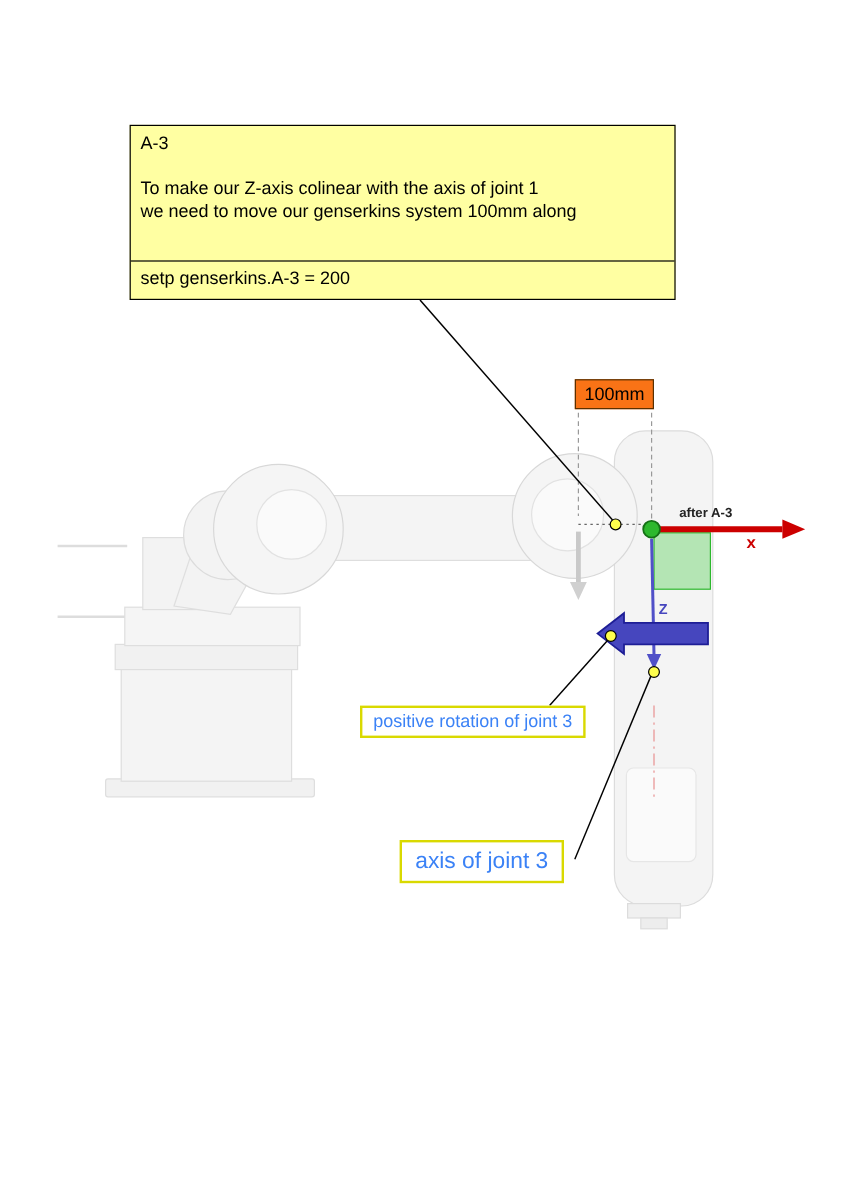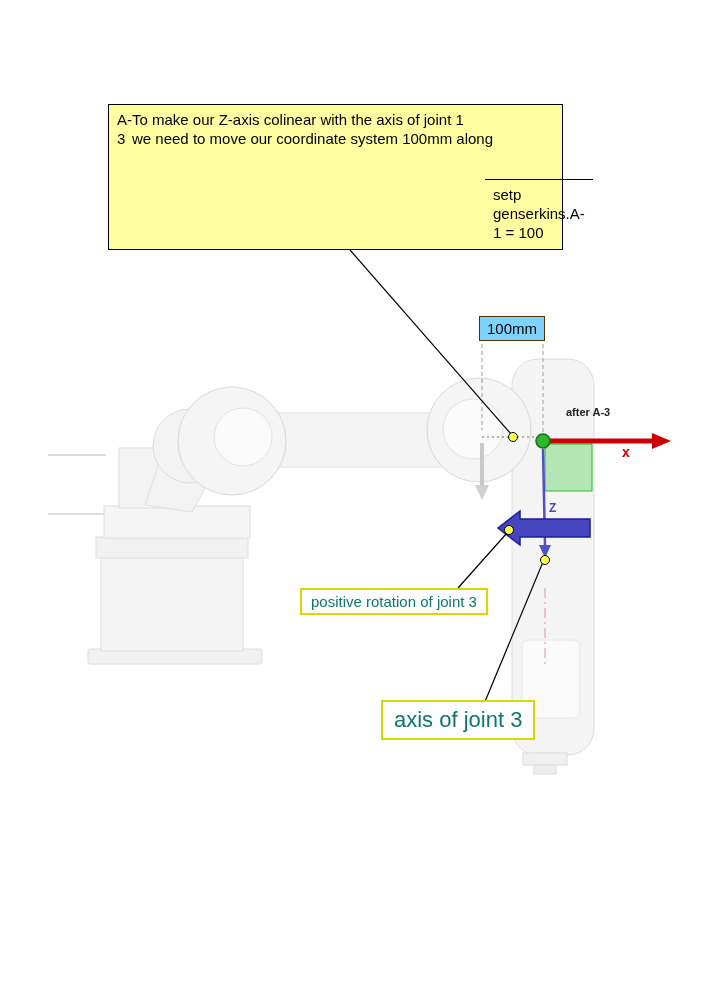--- a/index.html
+++ b/index.html
@@ -6,45 +6,45 @@
   .page{
     position:relative;width:707px;height:1000px;background:#ffffff;overflow:hidden;
     font-family:"Liberation Sans", sans-serif;color:#000;
   }
   .diagram-svg{position:absolute;left:0;top:0;}
 
   .callout{
     position:absolute;left:108px;top:104px;width:455px;height:146px;
     background:#ffffa2;border:1px solid #000;box-sizing:border-box;
     font-size:15px;line-height:19px;padding:5px 8px 0 8px;
-    display:flex;
+    display:flex;flex-direction:column;
   }
   .callout-title{margin-bottom:19px;}
   .callout-body div{white-space:nowrap;}
   .callout-command{
     margin:auto -8px 0 -8px;border-top:1px solid #000;
     padding:5px 8px 7px 8px;
   }
 
   .dim-label{
     position:absolute;left:479px;top:316px;width:66px;height:25px;
-    background:#7dd3fc;border:1px solid #5a3000;box-sizing:border-box;
+    background:#f97316;border:1px solid #5a3000;box-sizing:border-box;
     display:flex;align-items:center;justify-content:center;
     font-size:15px;color:#000;
   }
 
   .note-label{
     position:absolute;background:#ffffff;border:2px solid #d9d900;
-    color:#0f766e;box-sizing:border-box;white-space:nowrap;
+    color:#3b82f6;box-sizing:border-box;white-space:nowrap;
   }
   .note-rotation{left:300px;top:588px;padding:3px 9px;font-size:15px;}
-  .note-axis{left:333px;top:700px;padding:5px 11px;font-size:22px;margin-left:48px;}
+  .note-axis{left:333px;top:700px;padding:5px 11px;font-size:19px;}
 
   .after-label{
-    position:absolute;left:566px;top:406px;font-size:11px;font-weight:bold;color:#222;
+    position:absolute;left:566px;top:422px;font-size:11px;font-weight:bold;color:#222;
   }
   .x-label{
     position:absolute;left:622px;top:444px;font-size:14px;font-weight:bold;color:#cc0000;
   }
   .z-label{
     position:absolute;left:549px;top:501px;font-size:12px;font-weight:bold;color:#4646be;
   }
 </style>
 </head>
 <body>
@@ -103,23 +103,23 @@
 
     <circle cx="513" cy="437" r="4.5" fill="#ffff4d" stroke="#000"></circle>
     <circle cx="509" cy="530" r="4.5" fill="#ffff4d" stroke="#000"></circle>
     <circle cx="545" cy="560" r="4.5" fill="#ffff4d" stroke="#000"></circle>
   </svg>
 
   <div class="callout">
     <div class="callout-title">A-3</div>
     <div class="callout-body">
       <div>To make our Z-axis colinear with the axis of joint 1</div>
-      <div>we need to move our coordinate system 100mm along</div>
+      <div>we need to move our genserkins system 100mm along</div>
     </div>
-    <div class="callout-command">setp genserkins.A-1 = 100</div>
+    <div class="callout-command">setp genserkins.A-3 = 200</div>
   </div>
 
   <div class="dim-label">100mm</div>
 
   <div class="after-label">after A-3</div>
   <div class="x-label">x</div>
   <div class="z-label">Z</div>
 
   <div class="note-label note-rotation">positive rotation of joint 3</div>
   <div class="note-label note-axis">axis of joint 3</div>

